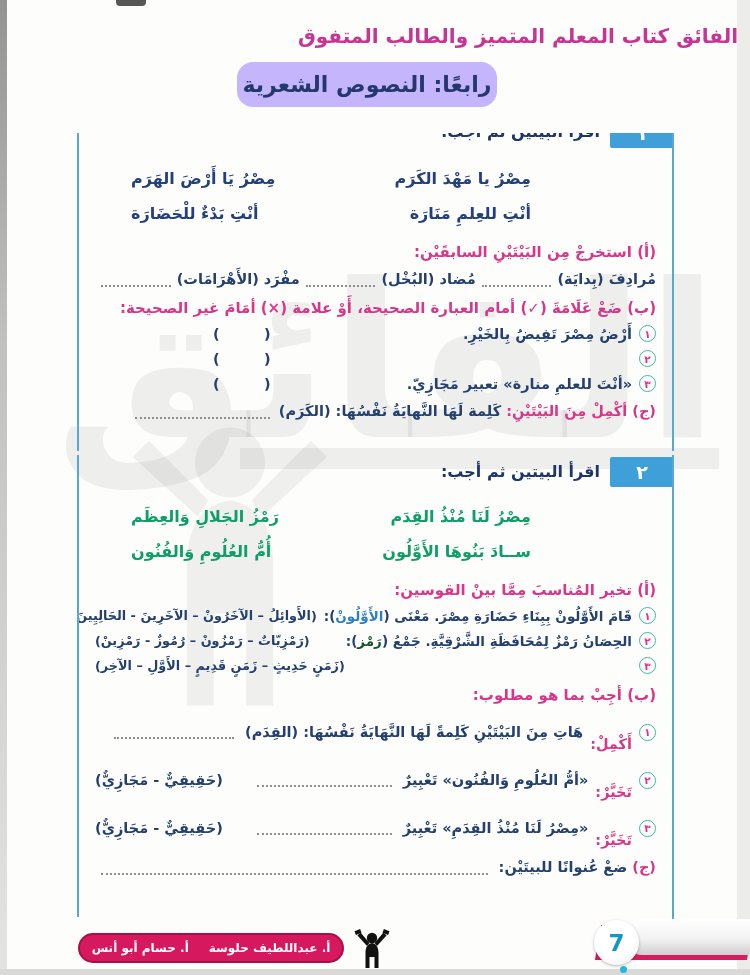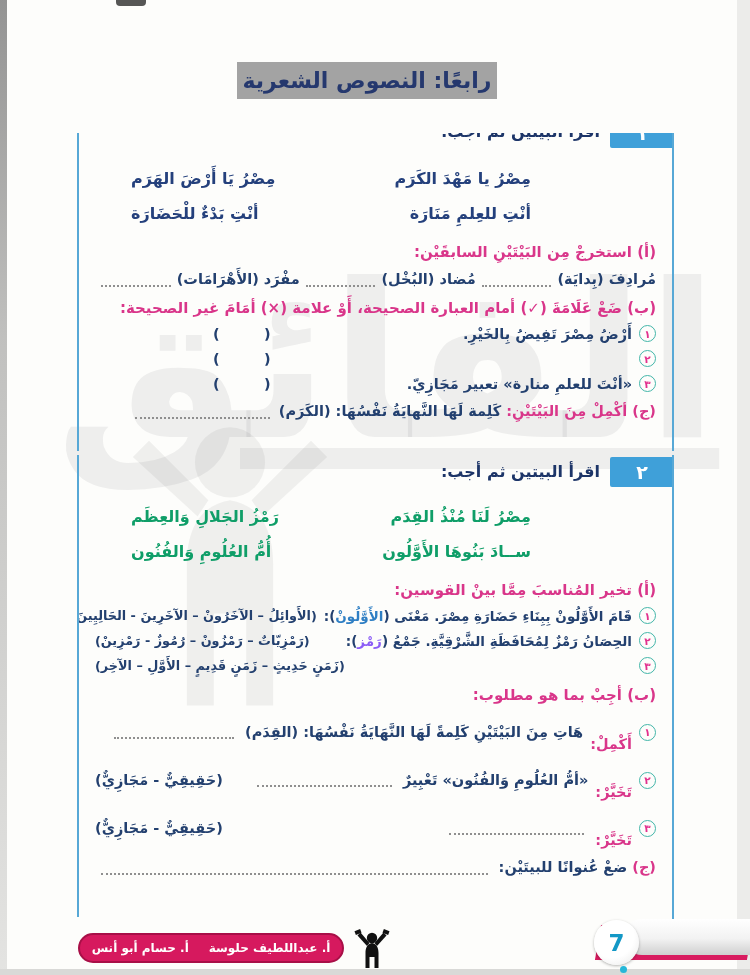--- a/index.html
+++ b/index.html
@@ -8,22 +8,22 @@
 
   
   .edge-right{position:absolute;right:0;top:0;width:13px;height:100%;background:#ececea;}
   .edge-left{position:absolute;left:0;top:0;width:7px;height:100%;
              background:linear-gradient(180deg,#3d3d3d 0%,#8f8f8d 35%,#cfcfcd 100%);opacity:.55;}
   .edge-bottom{position:absolute;bottom:0;left:0;width:100%;height:6px;background:#d9d9d7;}
   .corner-mark{position:absolute;left:116px;top:0;width:30px;height:6px;background:#1d1d1d;border-radius:0 0 4px 4px;opacity:.75;}
 
   
   .brand{position:absolute;top:24px;right:12px;color:#c63595;font-size:20px;font-weight:700;direction:rtl;letter-spacing:.5px;}
-  .title-bar{position:absolute;top:62px;left:237px;width:260px;height:37px;background:#a3a3a3;
-             color:#25386e;font-size:22px;font-weight:700;display:flex;align-items:center;justify-content:center;direction:rtl;}
+  .title-bar{position:absolute;top:62px;left:237px;width:260px;height:45px;background:#c4b5fd;
+             color:#25386e;font-size:22px;font-weight:700;display:flex;align-items:center;justify-content:center;direction:rtl;border-radius:16px;}
 
   
   .watermark{position:absolute;top:255px;left:42px;width:690px;text-align:center;font-size:215px;font-weight:700;
              color:rgba(110,110,118,0.10);direction:rtl;line-height:1;pointer-events:none;user-select:none;text-decoration:underline;}
   .watermark-figure{position:absolute;left:95px;top:400px;width:270px;height:330px;opacity:.07;pointer-events:none;}
 
   
   .qbox{position:absolute;left:77px;width:597px;border-left:2px solid #57a8d6;border-right:2px solid #57a8d6;
         box-sizing:border-box;direction:rtl;padding:0 16px;overflow:hidden;}
   .q1{top:133px;height:318px;}
@@ -52,21 +52,21 @@
   .fields-row{display:flex;align-items:flex-end;color:#23406f;font-weight:700;font-size:14.5px;margin-top:10px;white-space:nowrap;}
 
   .item-row{display:flex;align-items:center;margin-top:8px;color:#23406f;font-weight:700;font-size:14.5px;gap:7px;white-space:nowrap;}
   .bullet{flex:0 0 auto;width:17px;height:17px;border:1.6px solid #43b6a9;border-radius:50%;color:#e2318e;
           font-size:10.5px;display:flex;align-items:center;justify-content:center;font-weight:700;box-sizing:border-box;}
   .bracket{margin-right:auto;margin-left:118px;letter-spacing:2px;}
 
   .qa-row{font-size:13.5px;}
   .qa-row .choice{margin-right:auto;font-size:12.8px;white-space:nowrap;}
   .key-blue{color:#2f7fc4;}
-  .key-pink{color:#8b5cf6;}
+  .key-pink{color:#14532d;}
   .verb{color:#d9368a;margin-top:24px;}
   .dots.w130{width:120px;margin-right:4px;}
   .dots.w140{width:135px;margin-right:4px;}
 
   .partc-row{display:flex;align-items:flex-end;margin-top:11px;font-weight:700;font-size:14.5px;white-space:nowrap;gap:5px;}
 
   
   .footer-pill{position:absolute;left:78px;top:933px;width:266px;height:30px;background:#d6195e;border:2px solid #a80f47;
                border-radius:17px;color:#fff;display:flex;align-items:center;justify-content:center;gap:20px;
                font-size:12px;font-weight:700;direction:rtl;box-sizing:border-box;}
@@ -84,20 +84,21 @@
 </head>
 <body>
 
 <div class="page">
 
   <div class="edge-right"></div>
   <div class="edge-left"></div>
   <div class="edge-bottom"></div>
   <div class="corner-mark"></div>
 
+  <div class="brand">الفائق كتاب المعلم المتميز والطالب المتفوق</div>
   <div class="title-bar">رابعًا: النصوص الشعرية</div>
 
   <div class="watermark">الفائق</div>
   <svg class="watermark-figure" viewBox="0 0 100 120">
     <circle cx="50" cy="22" r="13" fill="#444"></circle>
     <path d="M50 36 C38 38 34 48 34 60 L34 112 L44 112 L44 78 L56 78 L56 112 L66 112 L66 60 C66 48 62 38 50 36 Z" fill="#444"></path>
     <path d="M38 42 L14 20 L20 14 L42 36 Z" fill="#444"></path>
     <path d="M62 42 L86 20 L80 14 L58 36 Z" fill="#444"></path>
   </svg>
 
@@ -211,20 +212,21 @@
     <div class="item-row">
       <span class="bullet">٢</span>
       <span class="verb">تَخَيَّرْ:</span>
       <span>«أمُّ العُلُومِ وَالفُنُون» تَعْبِيرٌ</span>
       <span class="dots w140"></span>
       <span class="choice" style="margin-right:auto;">(حَقِيقِيٌّ - مَجَازِيٌّ)</span>
     </div>
     <div class="item-row">
       <span class="bullet">٣</span>
       <span class="verb">تَخَيَّرْ:</span>
+      <span>«مِصْرُ لَنَا مُنْذُ القِدَمِ» تَعْبِيرٌ</span>
       <span class="dots w140"></span>
       <span class="choice" style="margin-right:auto;">(حَقِيقِيٌّ - مَجَازِيٌّ)</span>
     </div>
 
     <div class="partc-row">
       <span class="plabel">(ج)</span>
       <span class="navy">ضعْ عُنوانًا للبيتَيْن:</span>
       <span class="dots grow"></span>
     </div>
   </section>

